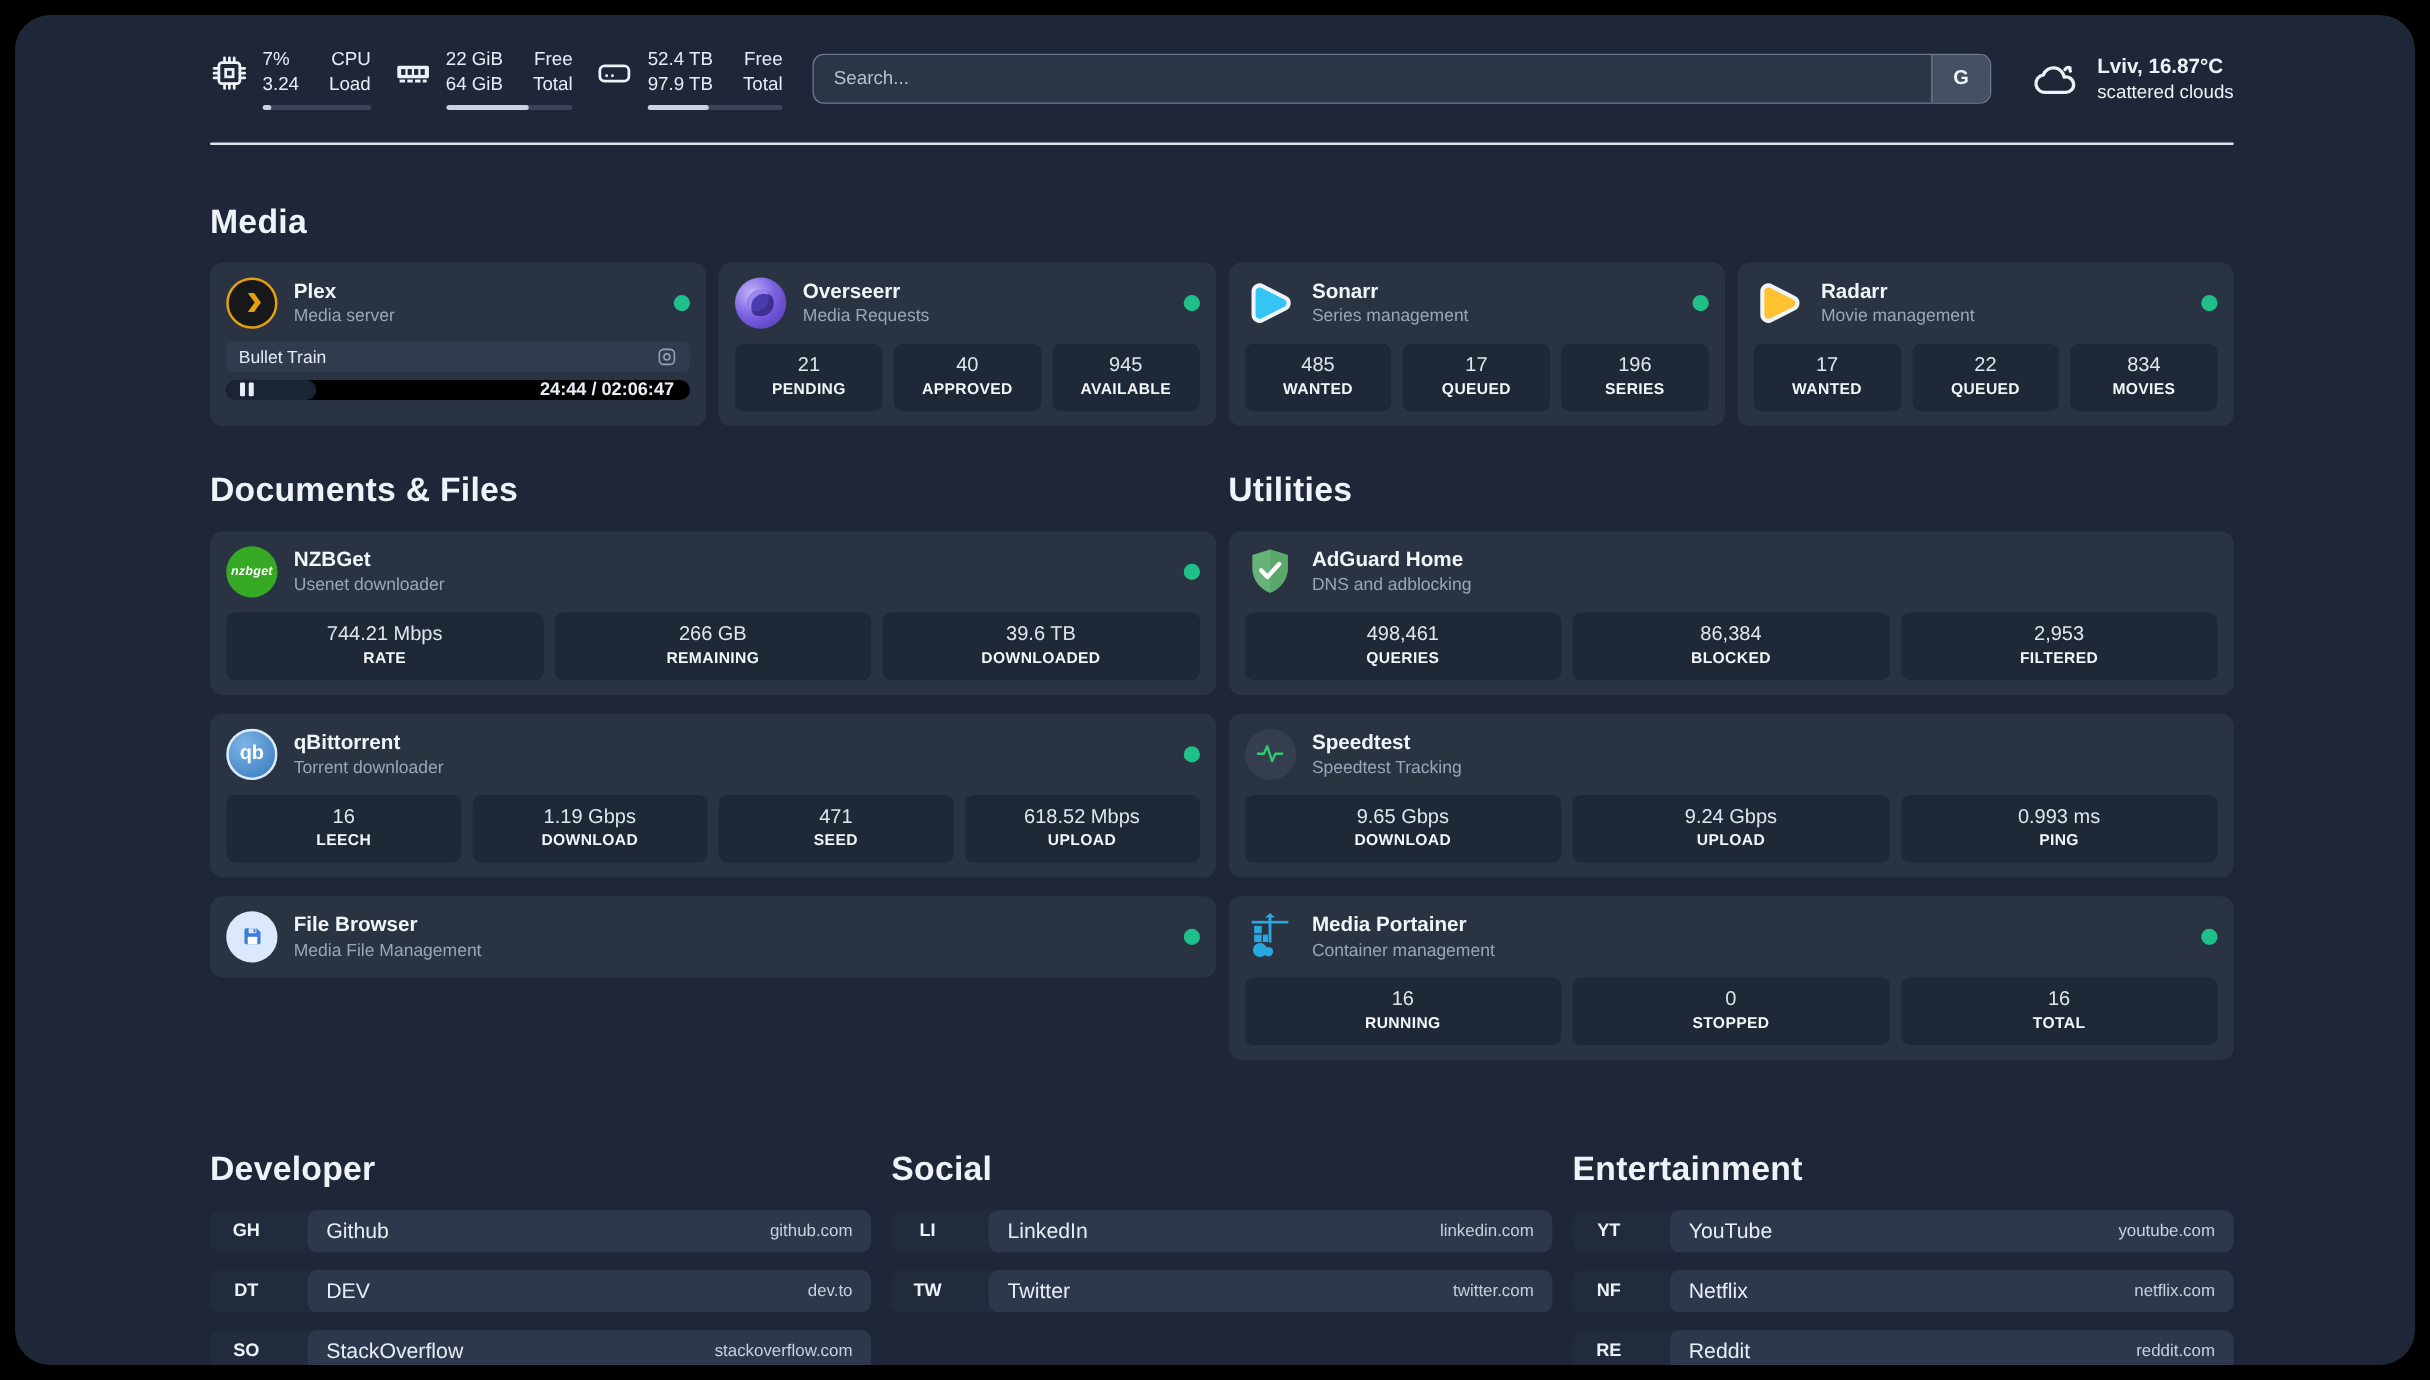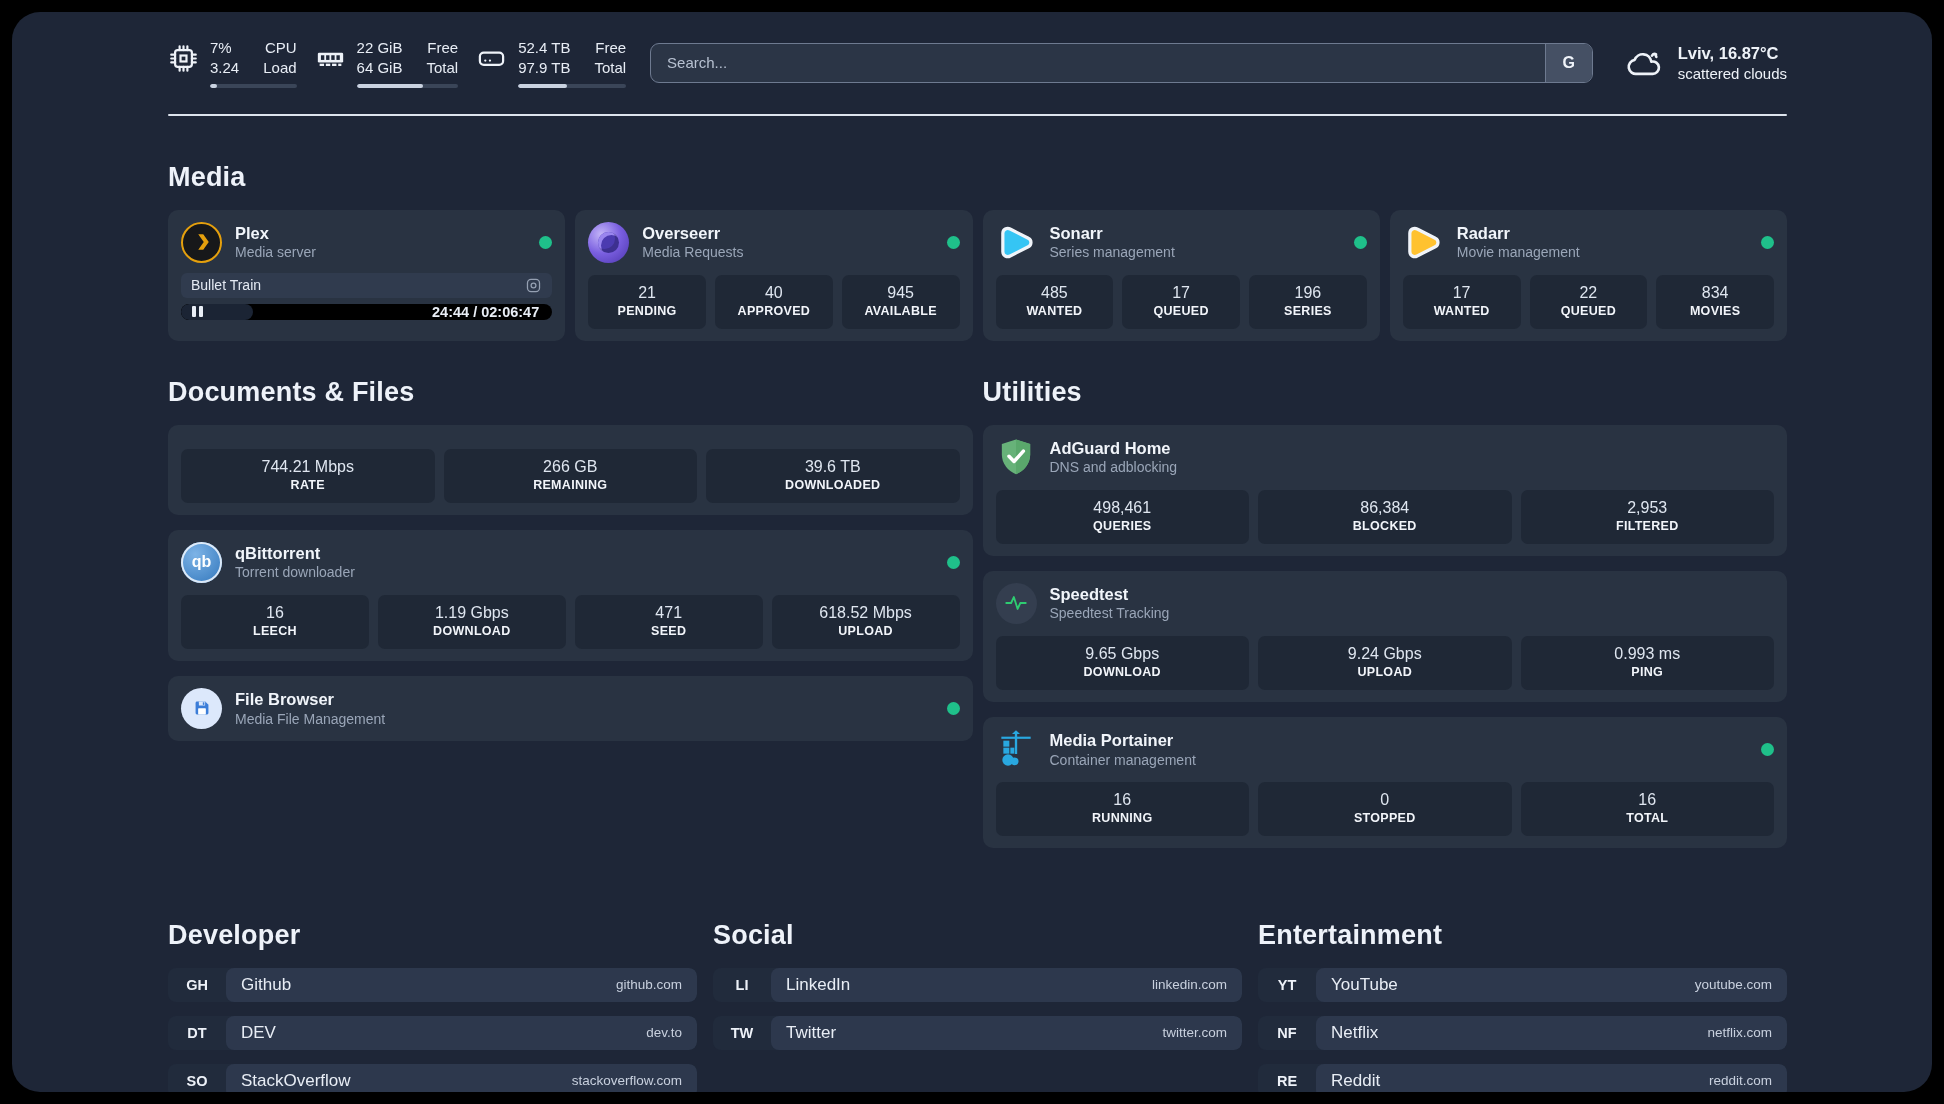--- a/index.html
+++ b/index.html
@@ -79,21 +79,21 @@
   .appicon.qbit { background:radial-gradient(circle at 35% 30%, #7db3e6, #4788c8 70%, #3a77b4 100%);
                   box-shadow:inset 0 0 0 2px rgba(235,243,252,.9); }
   .qbit-word { color:#fff; font-weight:700; font-size:16px; }
   .appicon.filebrowser { background:#dce8fb; }
   .appicon.speedtest { background:#343e4f; }
   .appicon.bare { background:transparent; border-radius:0; }
 
   
   .bookmarks { display:grid; grid-template-columns:1fr 1fr 1fr; column-gap:16px; margin-top:72px; }
   .bm-row { display:flex; align-items:stretch; height:34px; background:#212b3c; border-radius:8px;
-            overflow:hidden; margin-bottom:14px; cursor:pointer; }
+            overflow:hidden; margin-bottom:14px; cursor:pointer;gap:20px; }
   .bm-abbr { width:58px; display:grid; place-items:center; font-size:14.5px; font-weight:700; color:#edf1f8; }
   .bm-inner { flex:1; background:#2d384d; border-radius:8px; display:flex; align-items:center; padding:0 15px; }
   .bm-name { font-size:17px; color:#e8edf5; }
   .bm-url { margin-left:auto; font-size:13.5px; color:#c8d0de; }
 </style>
 </head>
 <body>
 
 <div class="frame">
 <div class="panel">
@@ -312,20 +312,30 @@
         </div>
       </div>
     </div>
   </div>
 
   <div class="mid-grid">
     <div class="mid-col">
       <h2 class="section-title">Documents &amp; Files</h2>
 
       <div class="card">
+        <div class="card-header">
+          <div class="appicon nzbget">
+                <span class="nzbget-word">nzbget</span>
+              </div>
+          <div class="app-titles">
+            <div class="app-title">NZBGet</div>
+            <div class="app-sub">Usenet downloader</div>
+          </div>
+          <div class="status-dot"></div>
+        </div>
         <div class="stats-row">
           <div class="stat">
             <div class="stat-value">744.21 Mbps</div>
             <div class="stat-label">RATE</div>
           </div>
           <div class="stat">
             <div class="stat-value">266 GB</div>
             <div class="stat-label">REMAINING</div>
           </div>
           <div class="stat">

